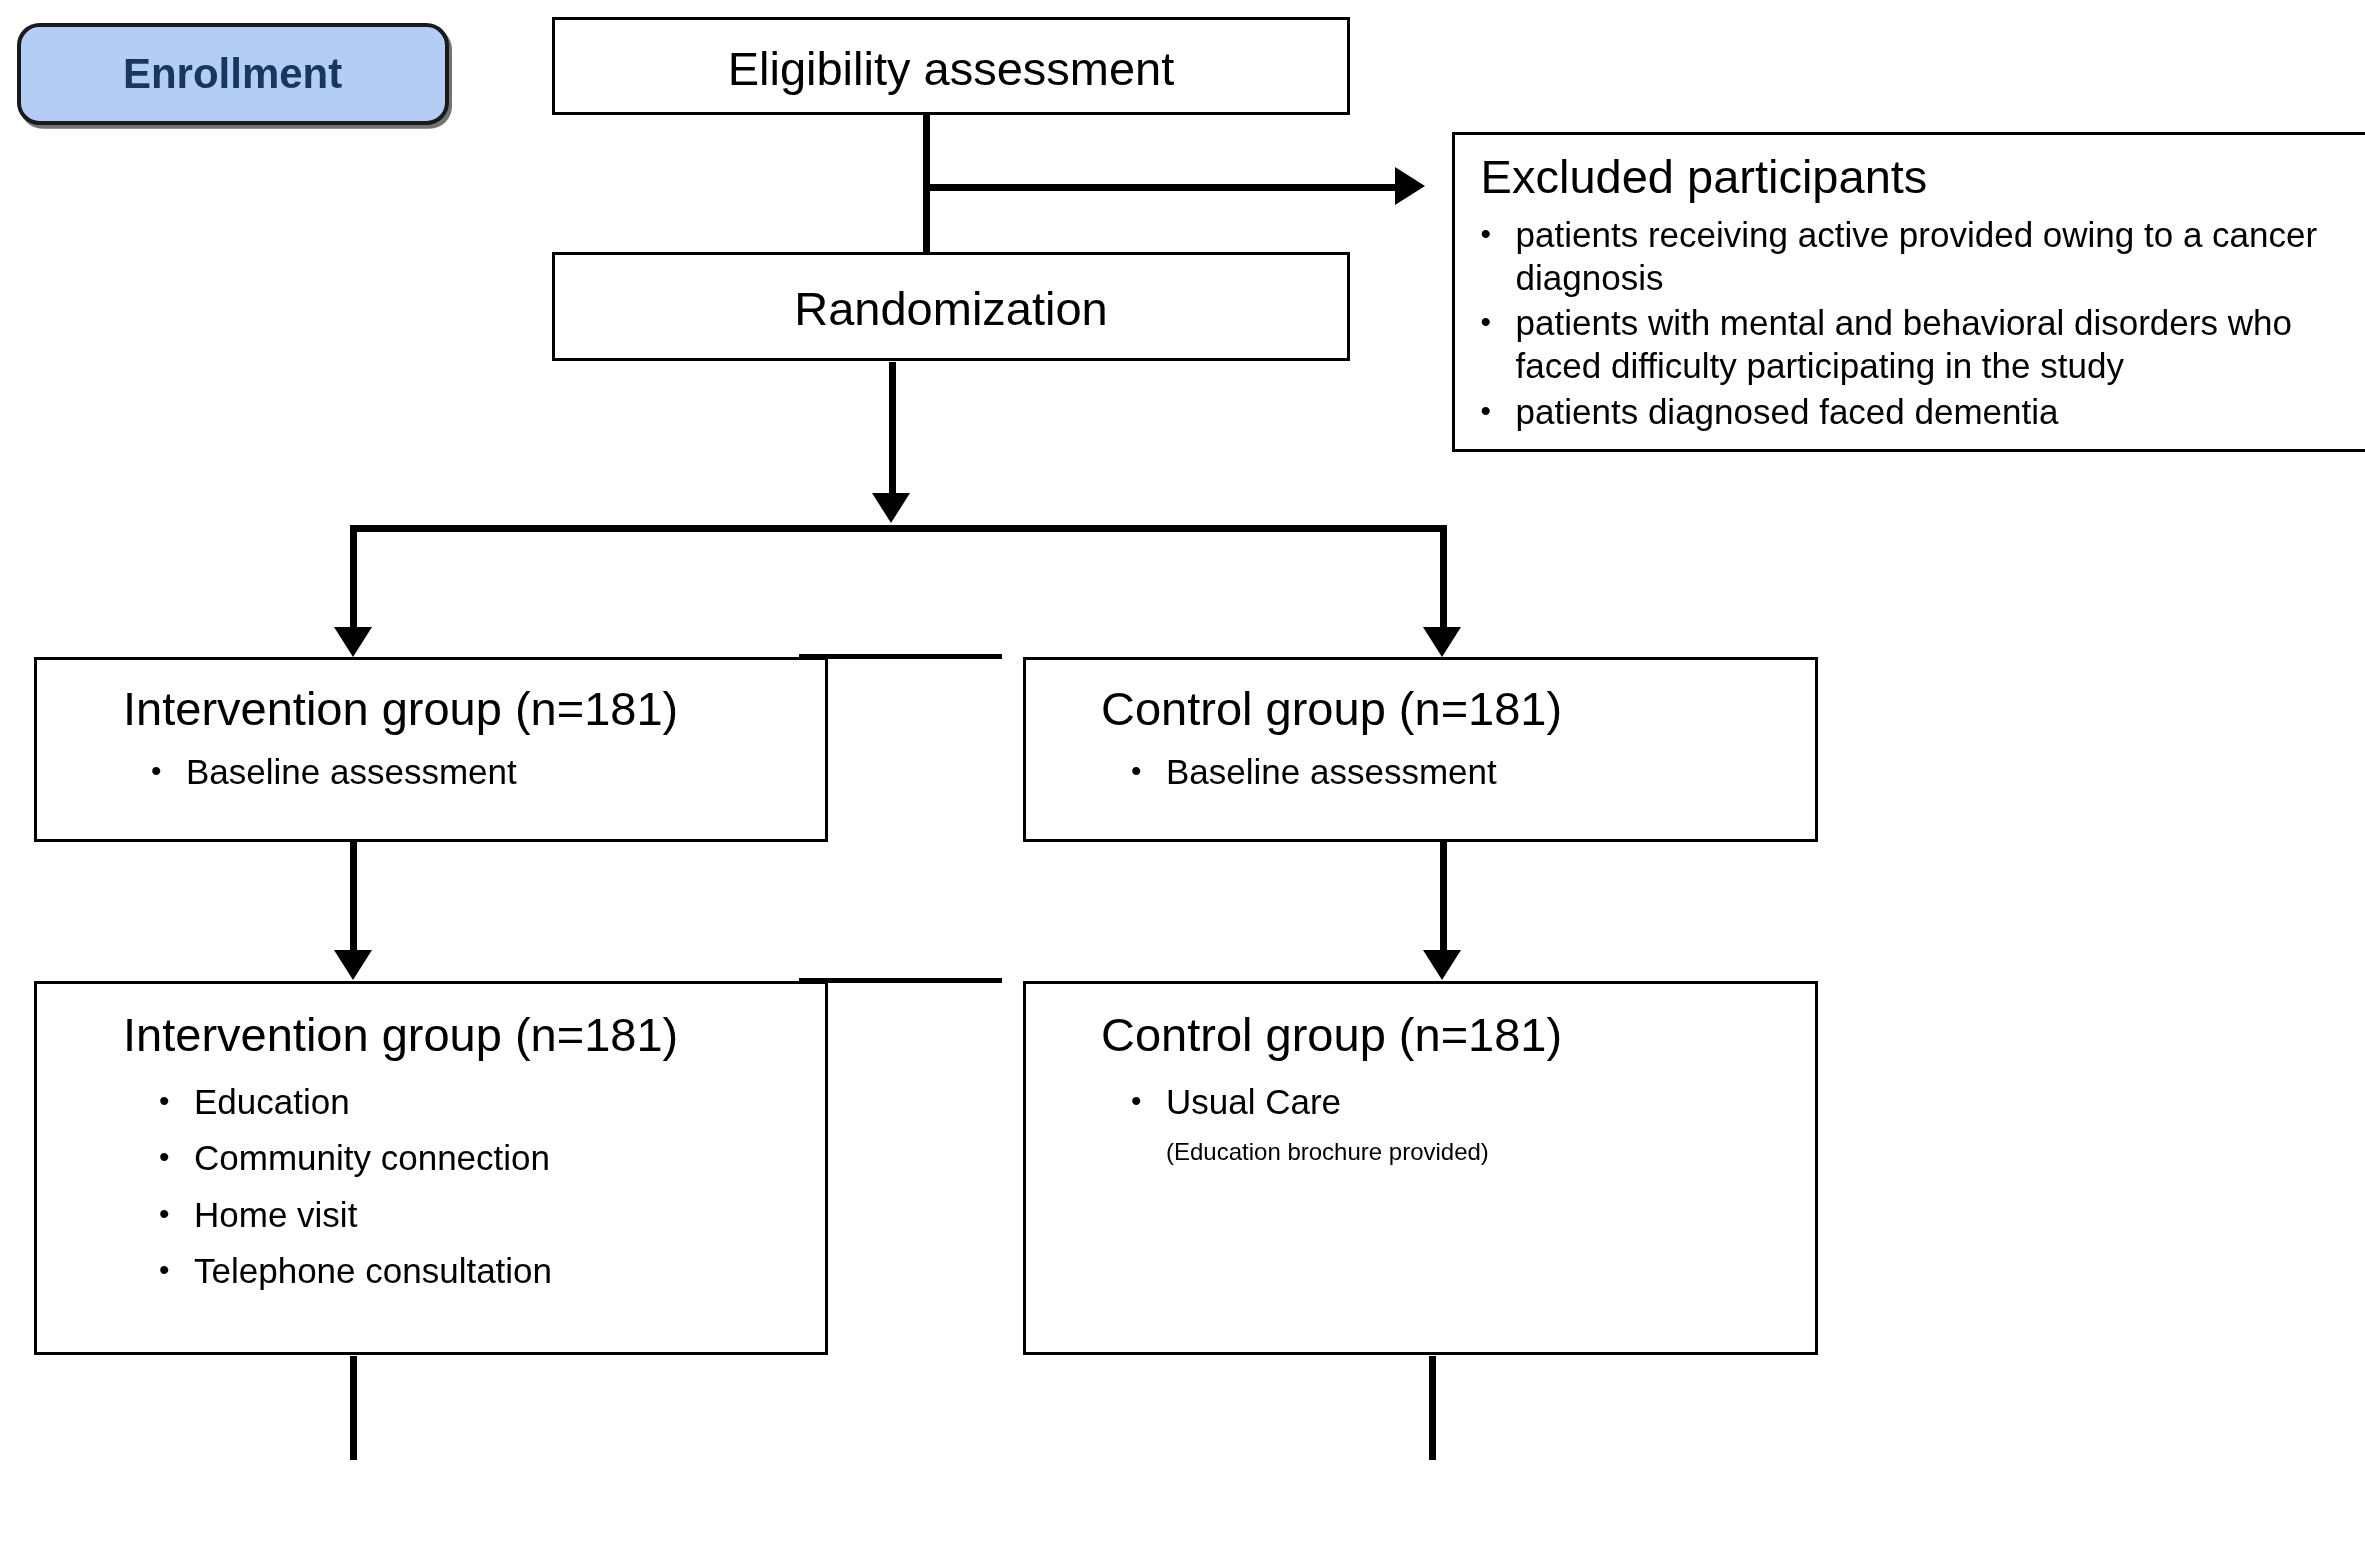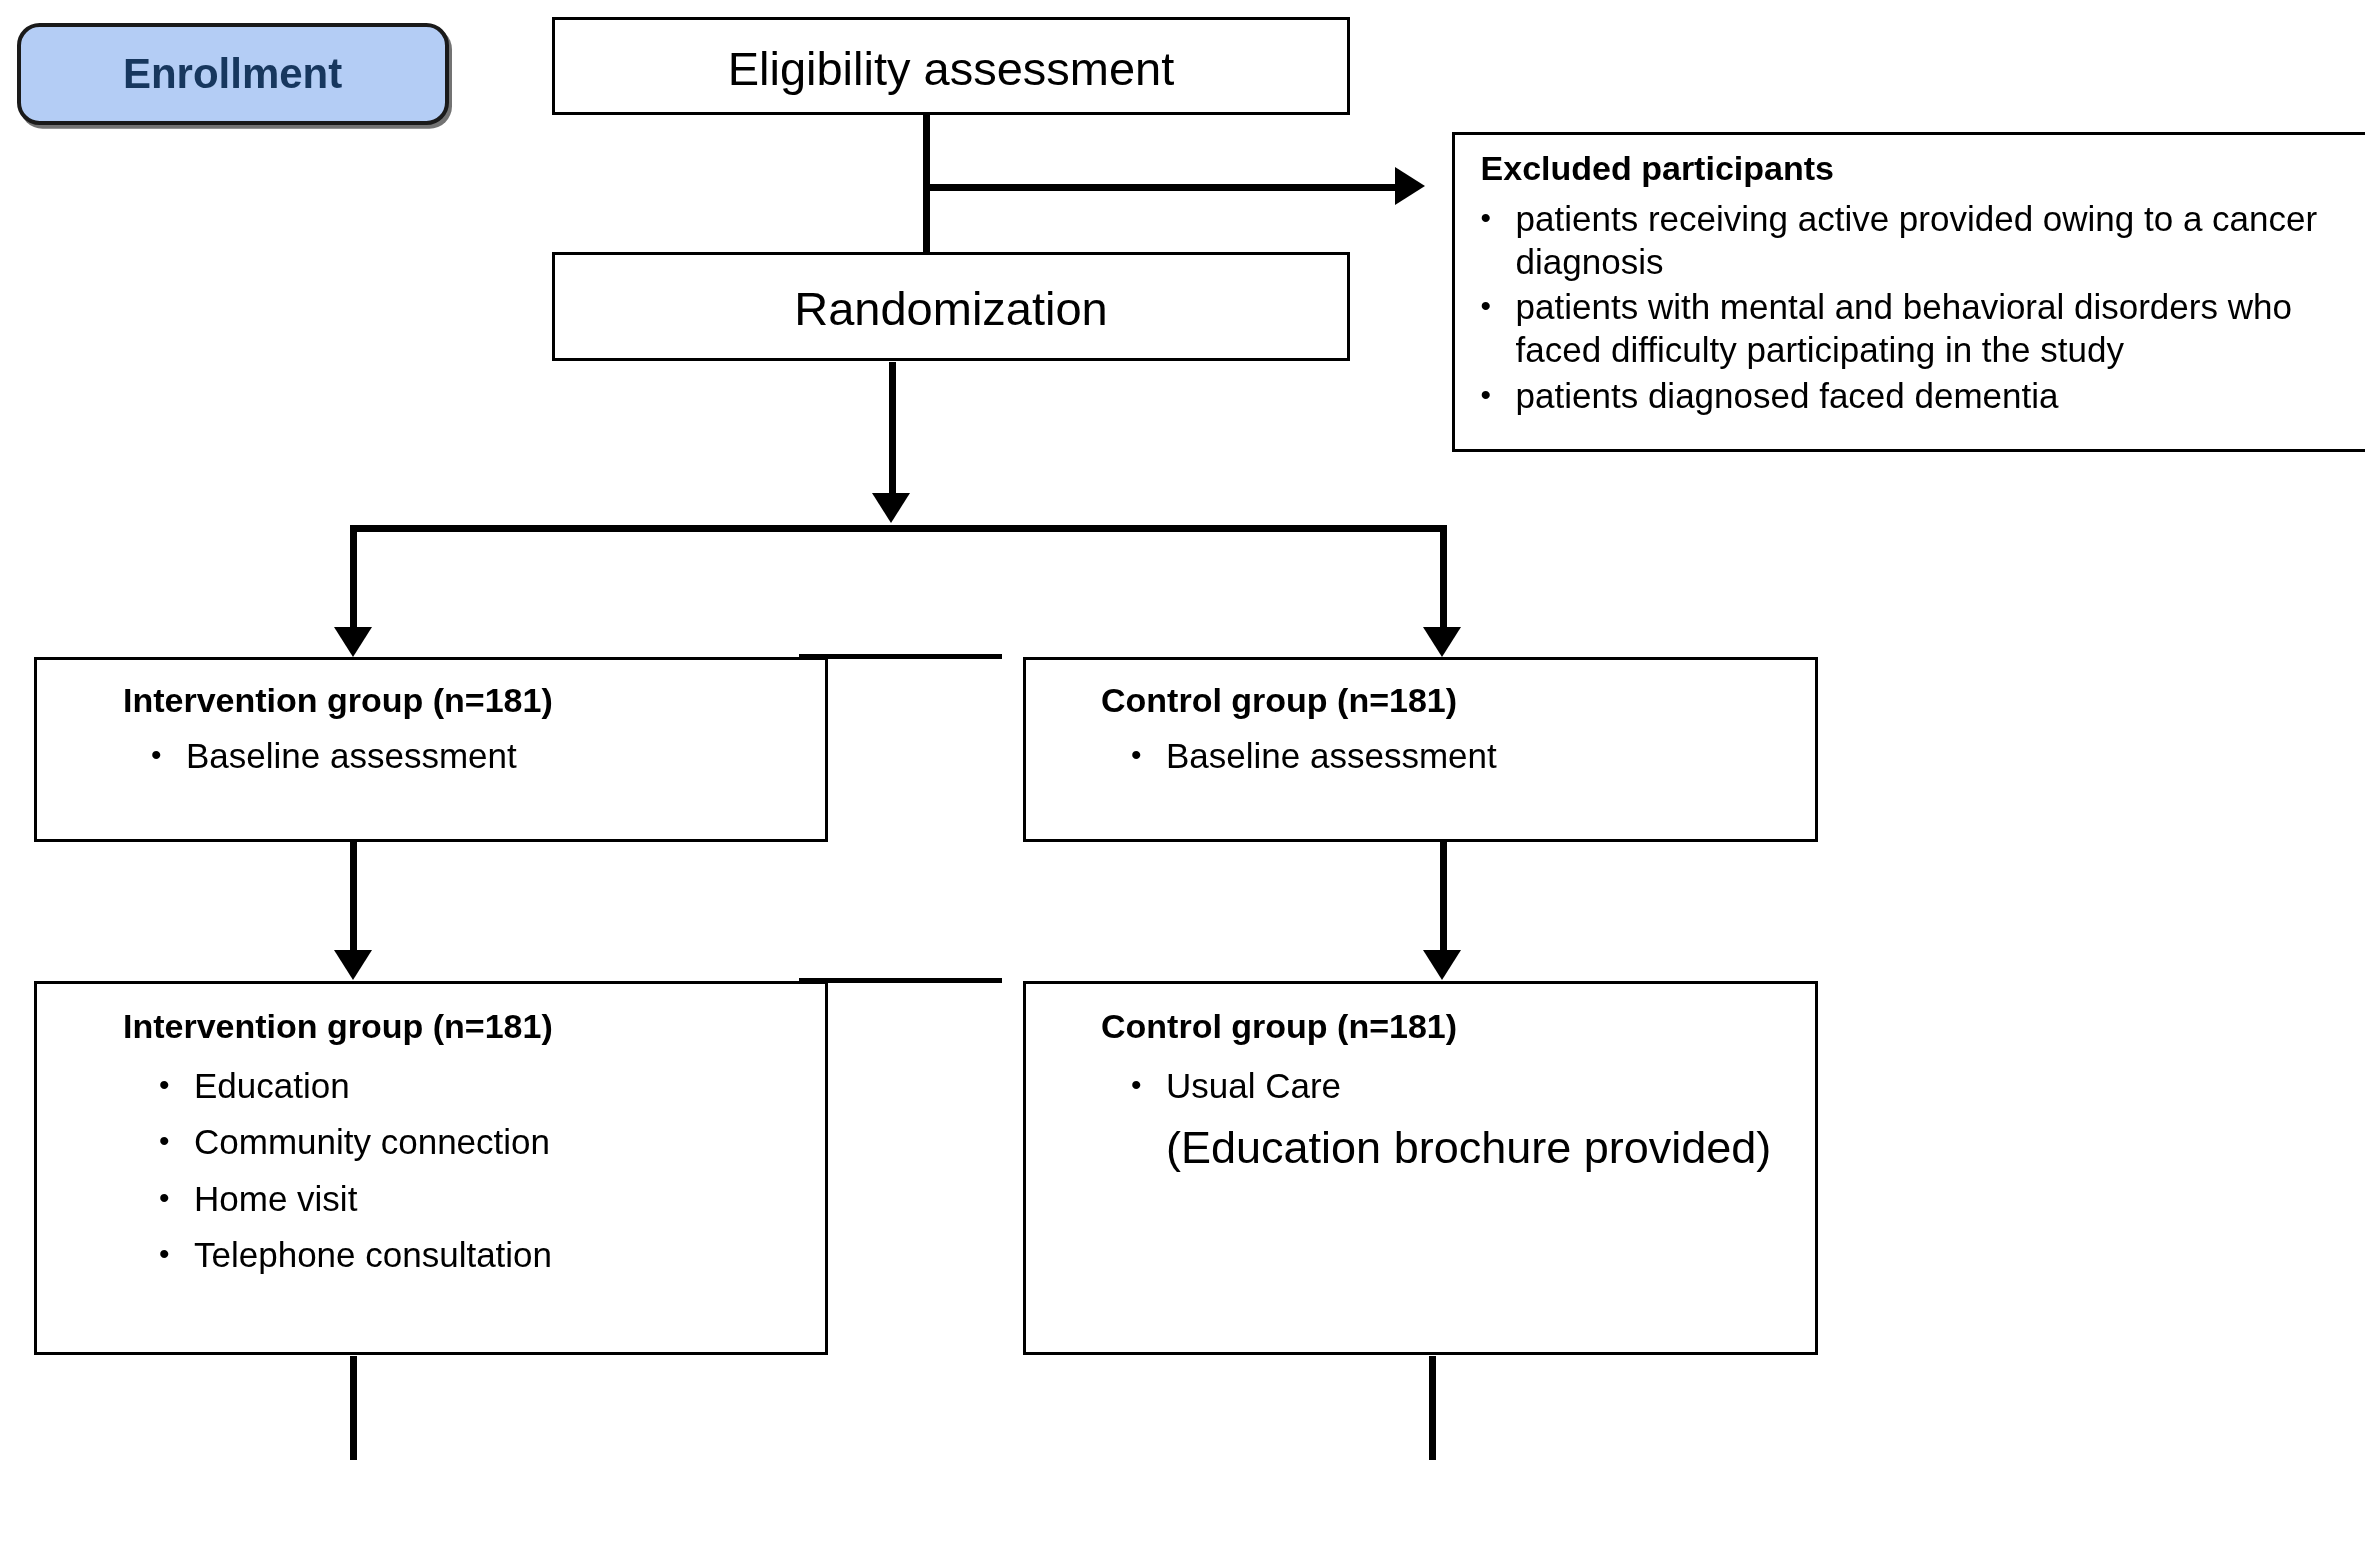--- a/index.html
+++ b/index.html
@@ -17,25 +17,25 @@
   .arr-d{position:absolute;width:0;height:0;border-left:19.6px solid transparent;
          border-right:19.6px solid transparent;border-top:30px solid #000;}
   .arr-r{position:absolute;width:0;height:0;border-top:19.6px solid transparent;
          border-bottom:19.6px solid transparent;border-left:30px solid #000;}
   .arr-l{position:absolute;width:0;height:0;border-top:19.6px solid transparent;
          border-bottom:19.6px solid transparent;border-right:30px solid #000;}
 
   
   .title-c{position:absolute;left:0;right:0;text-align:center;color:#000;
            font-size:47px;font-weight:normal;}
-  .hdr{font-size:34px;color:#000;font-weight:bold;}
+  .hdr{font-size:47px;color:#000;}
   .bul{display:flex;font-size:35px;color:#000;line-height:1.22;}
   .bul .dot{width:35px;flex:0 0 35px;text-align:left;font-size:30px;line-height:1.34;}
   .bul .txt{flex:1;}
-  .plain{font-size:45px;color:#000;line-height:1.22;}
+  .plain{font-size:24px;color:#000;line-height:1.22;}
 </style>
 </head>
 <body>
 
 <div id="stage">
 
   <div class="pill" style="left:16.6px;top:22.6px;width:432px;height:102px;font-size:42px;">
     <span>Enrollment</span>
   </div>
 

